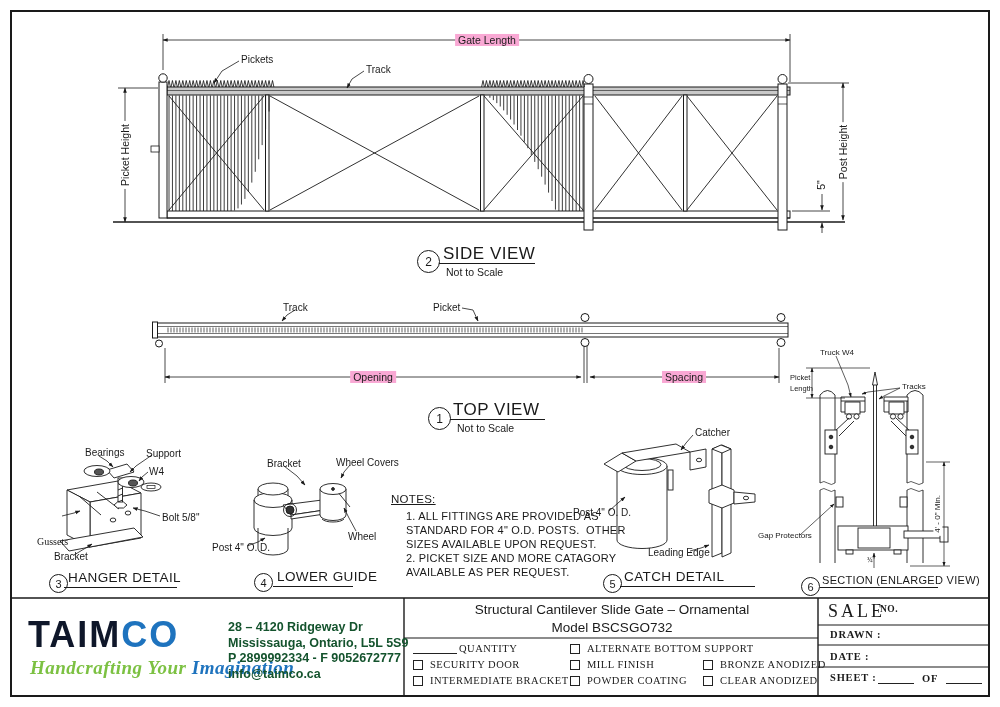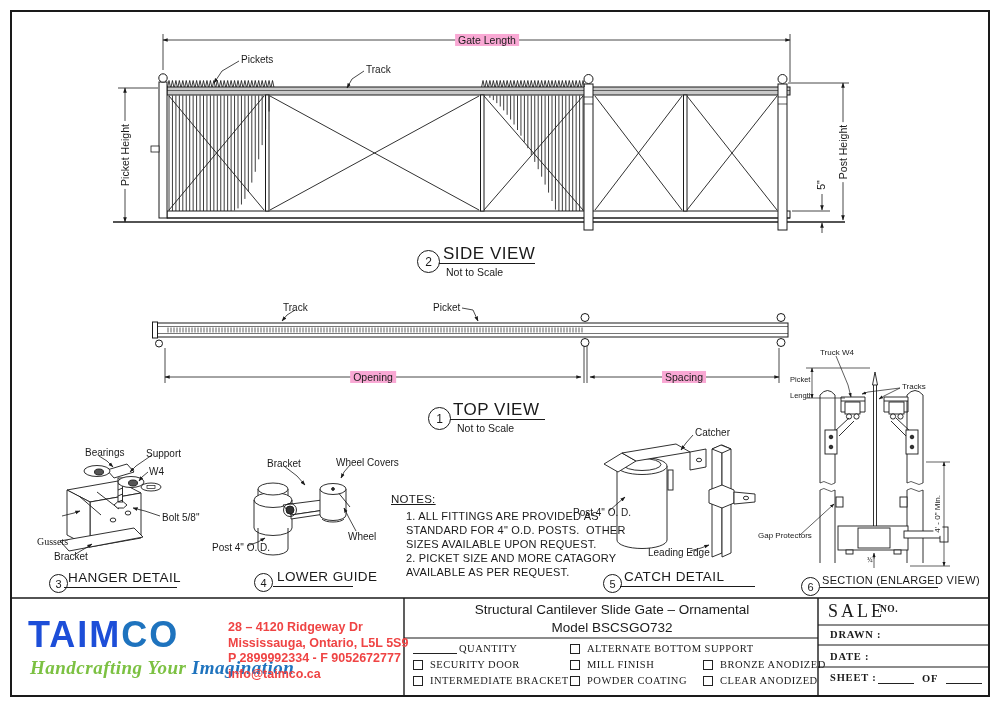--- a/index.html
+++ b/index.html
@@ -3,44 +3,44 @@
 <meta charset="utf-8">
 <style>
   html,body{margin:0;padding:0;background:#fff;}
   .sheet{position:relative;width:1000px;height:707px;background:#fff;overflow:hidden;
          font-family:"Liberation Sans",sans-serif;color:#1a1a1a;}
   svg.lw{position:absolute;left:0;top:0;}
   .lbl{position:absolute;font-size:10px;line-height:1.15;white-space:nowrap;color:#1a1a1a;}
   .dim{transform:translate(-50%,-50%);background:#f9a8d4;padding:0 3px;font-size:10.5px;}
   .dimr{transform:translate(-50%,-50%) rotate(-90deg);background:#fff;padding:0 3px;font-size:10.5px;}
   .s8{font-size:8px;}
-  .s7{font-size:7.5px;white-space:normal;line-height:16px;}
+  .s7{font-size:7.5px;white-space:normal;line-height:11px;}
   .s6{font-size:6.5px;}
   .vtitle{position:absolute;font-size:17px;letter-spacing:.5px;white-space:nowrap;}
   .vtitle14{position:absolute;font-size:13.5px;letter-spacing:.4px;white-space:nowrap;}
   .vtitle11{position:absolute;font-size:11px;letter-spacing:.3px;white-space:nowrap;}
   .underl{position:absolute;height:0;border-bottom:1.2px solid #1a1a1a;}
   .numc{position:absolute;border:1.2px solid #1a1a1a;border-radius:50%;
         display:flex;align-items:center;justify-content:center;background:#fff;}
   .numc.big{width:21px;height:21px;font-size:12px;}
   .numc.sm{width:17px;height:17px;font-size:11px;}
   .scale{position:absolute;font-size:10.5px;white-space:nowrap;}
   .notes-head{position:absolute;font-size:11.5px;text-decoration:underline;letter-spacing:.3px;}
   .notes-line{position:absolute;font-size:11px;white-space:pre;letter-spacing:.2px;}
   
   .logo{position:absolute;left:28px;top:617px;font-weight:900;font-size:36px;line-height:1;
         letter-spacing:2px;font-family:"Liberation Sans",sans-serif;}
-  .logo .g{color:#1d4ed8;}
+  .logo .g{color:#0f172a;}
   .logo .b{color:#1e73be;}
   .tagline{position:absolute;left:30px;top:657px;font-family:"Liberation Serif",serif;
            font-style:italic;font-weight:bold;font-size:19px;letter-spacing:.5px;white-space:nowrap;}
   .tagline .g{color:#7cc142;}
   .tagline .b{color:#1e73be;}
   .addr{position:absolute;left:228px;top:620px;font-size:12.5px;font-weight:600;
-        color:#ef4444;line-height:15.5px;white-space:nowrap;}
+        color:#14532d;line-height:15.5px;white-space:nowrap;}
   .prod-title{position:absolute;left:406px;top:602px;width:412px;text-align:center;font-size:13.5px;}
   .prod-model{position:absolute;left:406px;top:620px;width:412px;text-align:center;font-size:13.5px;}
   .opt{position:absolute;font-family:"Liberation Serif",serif;font-size:10.5px;
        letter-spacing:.5px;white-space:nowrap;display:flex;align-items:center;}
   .cb{display:inline-block;width:8px;height:8px;border:1.1px solid #222;margin-right:7px;background:#fff;}
   .qline{display:inline-block;width:44px;border-bottom:1px solid #222;height:9px;margin-right:2px;}
   .serif-sm{position:absolute;font-family:"Liberation Serif",serif;font-size:10.5px;
             letter-spacing:.8px;font-weight:600;white-space:nowrap;}
   .sale{position:absolute;left:828px;top:601px;font-family:"Liberation Serif",serif;
         font-size:18px;letter-spacing:3px;white-space:nowrap;}

